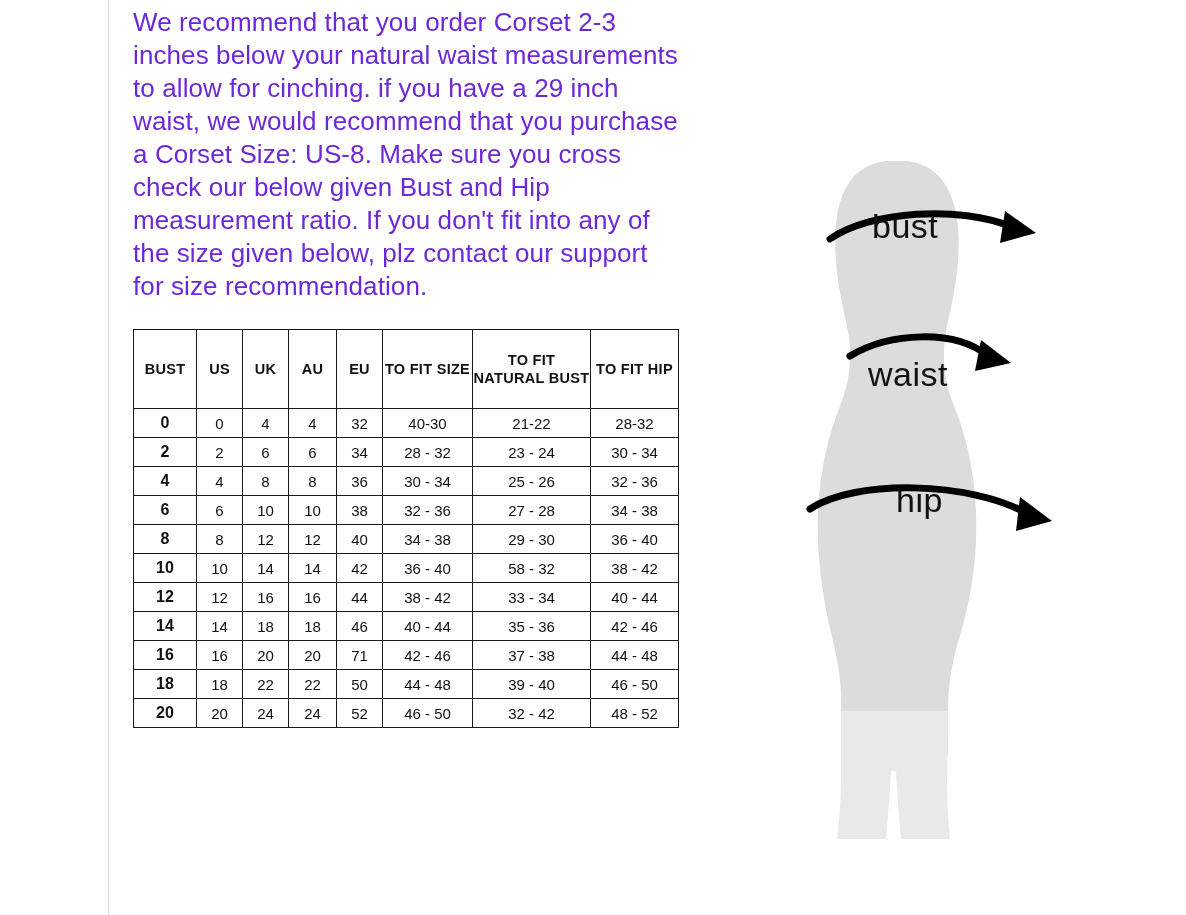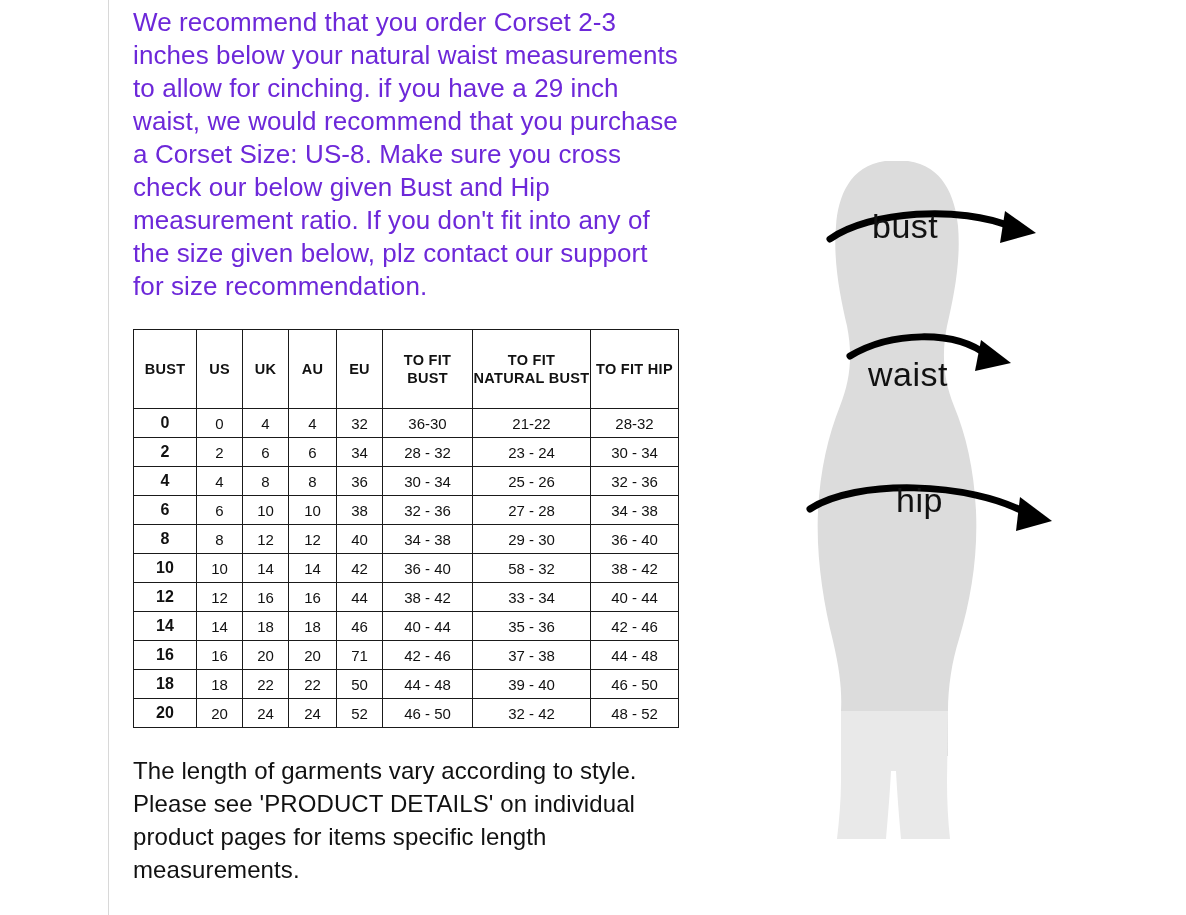--- a/index.html
+++ b/index.html
@@ -132,33 +132,33 @@
           <col class="c-waist">
           <col class="c-hip">
       </colgroup>
       <thead>
         <tr>
           <th>BUST</th>
           <th>US</th>
           <th>UK</th>
           <th>AU</th>
           <th>EU</th>
-          <th>TO FIT BUST</th>
+          <th>TO FIT SIZE</th>
           <th>TO FIT NATURAL BUST</th>
           <th>TO FIT HIP</th>
         </tr>
       </thead>
       <tbody>
           <tr>
             <td class="size-col">0</td>
             <td>0</td>
             <td>4</td>
             <td>4</td>
             <td>32</td>
-            <td>36-30</td>
+            <td>40-30</td>
             <td>21-22</td>
             <td>28-32</td>
           </tr>
           <tr>
             <td class="size-col">2</td>
             <td>2</td>
             <td>6</td>
             <td>6</td>
             <td>34</td>
             <td>28 - 32</td>
@@ -251,21 +251,20 @@
             <td>24</td>
             <td>24</td>
             <td>52</td>
             <td>46 - 50</td>
             <td>32 - 42</td>
             <td>48 - 52</td>
           </tr>
         </tbody>
     </table>
 
-    <p class="outro">The length of garments vary according to style. Please see 'PRODUCT DETAILS'  on individual product pages for items specific length measurements.</p>
   </div>
 
   <div class="figure">
     <svg width="486" height="915" viewBox="0 0 486 915" xmlns="http://www.w3.org/2000/svg">
 
       <g>
         <path fill="#dcdcdc" d="
           M 185,150
           C 150,155 138,185 136,215
           C 133,250 140,285 147,315

